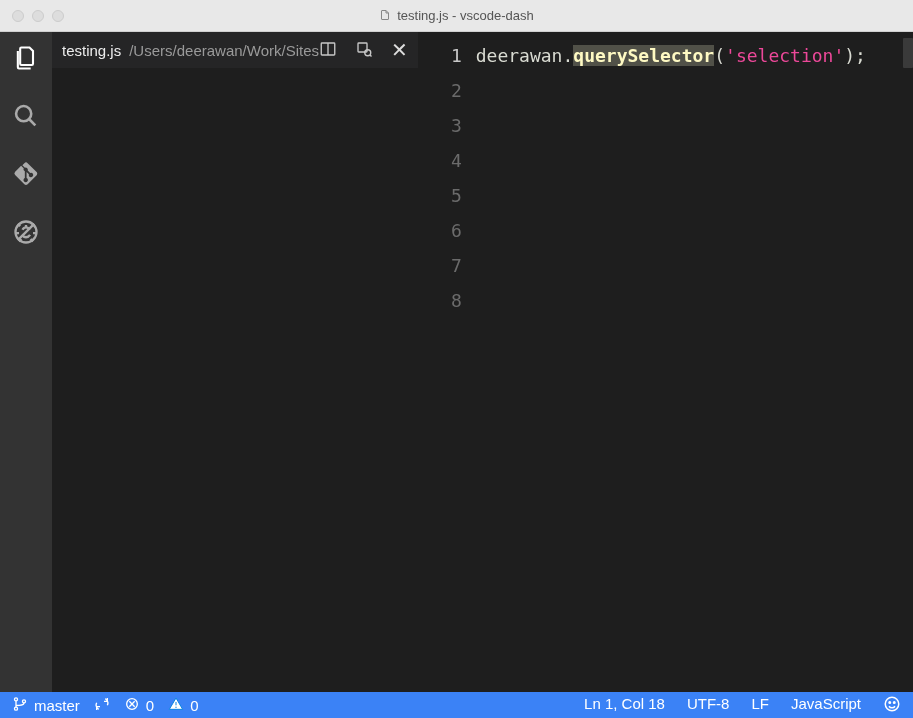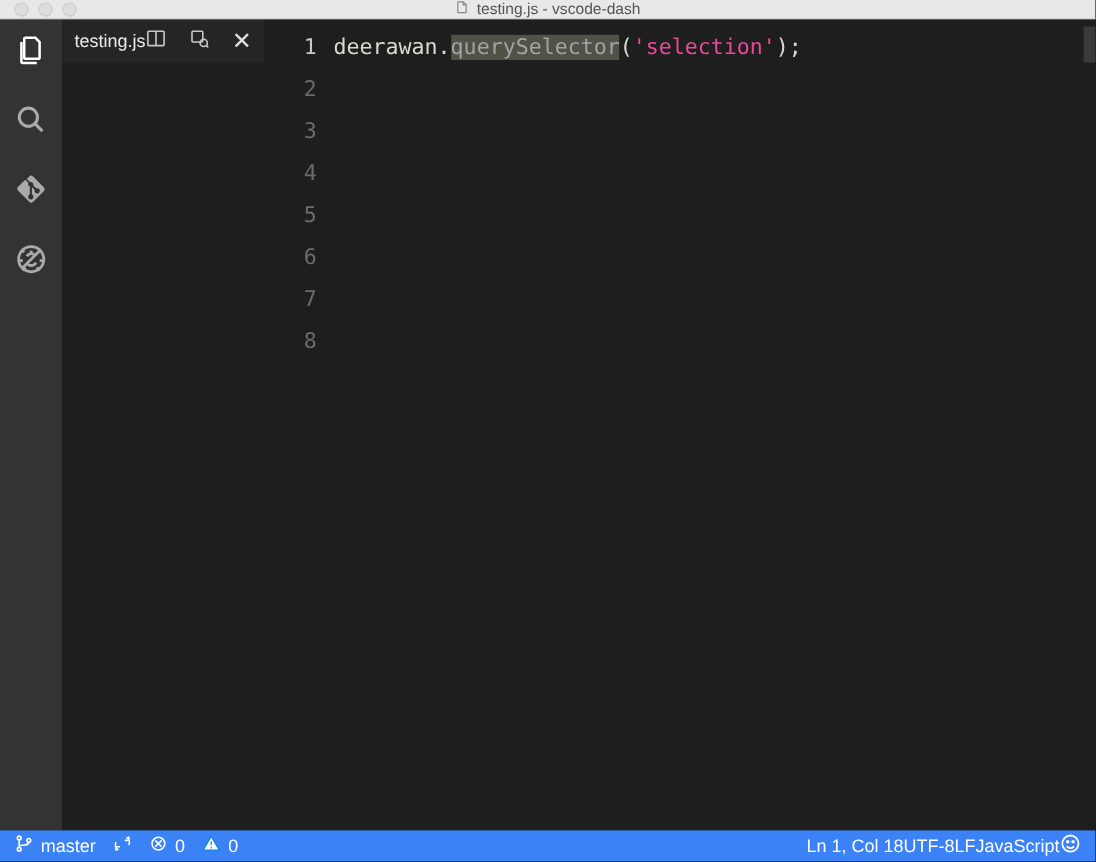--- a/index.html
+++ b/index.html
@@ -1,21 +1,21 @@
 <!DOCTYPE html>
 <html><head>
 <meta charset="utf-8">
 <style>
   * { box-sizing: border-box; margin: 0; padding: 0; }
   html, body { width: 913px; height: 718px; overflow: hidden; font-family: "Helvetica Neue", Arial, sans-serif; }
   body { display:flex; flex-direction:column; background:#1e1e1e; }
 
   
   .titlebar {
-    height:16px; background:#e8e8e8; display:flex; align-items:center;
+    height:32px; background:#e8e8e8; display:flex; align-items:center;
     position:relative; border-bottom:1px solid #d0d0d0;
   }
   .traffic { display:flex; gap:8px; margin-left:12px; }
   .tl { width:12px; height:12px; border-radius:50%; background:#ddd; border:1px solid #ccc; }
   .titlebar-center {
     position:absolute; left:0; right:0; text-align:center; font-size:13px; color:#555;
     display:flex; align-items:center; justify-content:center; gap:6px;
   }
   .tl-icon { font-size:11px; color:#888; }
 
@@ -51,35 +51,35 @@
   .gutter div { height:35px; }
   .gutter div.cur { color:#c8c8c8; }
   .codelines { flex:1; padding-top:6px; position:relative; }
   .line { height:35px; white-space:pre; position:relative; padding-right:12px; }
   .line.current::before {
     content:""; position:absolute; left:-58px; right:0; top:0; bottom:0;
     background:rgba(56,56,48,0.55); z-index:-1;
   }
   .tok-var   { color:#d9dbd2; }
   .tok-punct { color:#d9dbd2; }
-  .tok-call  { color:#a3a3a3; }
+  .tok-call  { color:#fef9c3;font-weight:bold; }
   .tok-str   { color:#ec4899; }
   .sel { background:rgba(90,90,80,0.85); }
   .minimap {
     position:absolute; top:6px; right:0; width:10px; height:30px;
     background:#3a3a3a; border-radius:1px;
   }
 
   
   .statusbar {
     height:26px; background:#3b82f6; color:#fff; display:flex; align-items:center;
     font-size:15px; padding:0 12px;
   }
   .sb-left { display:flex; align-items:center; gap:14px; }
-  .sb-right { margin-left:auto; display:flex; align-items:center; }
+  .sb-right { margin-left:auto; display:flex; align-items:flex-start; gap:22px; }
   .sb-item { display:flex; align-items:center; gap:6px; }
   .statusbar svg { width:16px; height:16px; }
   .sb-smile svg { width:18px; height:18px; }
 </style>
 </head>
 <body>
 
 <div class="titlebar">
   <div class="traffic">
     <div class="tl"></div>
@@ -131,20 +131,21 @@
           <line x1="5" y1="19" x2="19" y2="5"></line>
         </svg>
       </span>
     </div>
   </div>
 
   <div class="editor-col">
 
     <div class="tabrow">
       <span class="tab-title">testing.js</span>
+      <span class="tab-path">/Users/deerawan/Work/Sites</span>
       <div class="tab-actions">
         <span>
           <svg viewBox="0 0 24 24" fill="none" stroke="currentColor" stroke-width="1.8">
             <rect x="3" y="4" width="18" height="16" rx="1"></rect>
               <line x1="12" y1="4" x2="12" y2="20"></line>
           </svg>
         </span>
         <span>
           <svg viewBox="0 0 24 24" fill="none" stroke="currentColor" stroke-width="1.8">
             <rect x="4" y="4" width="12" height="12" rx="1"></rect>

